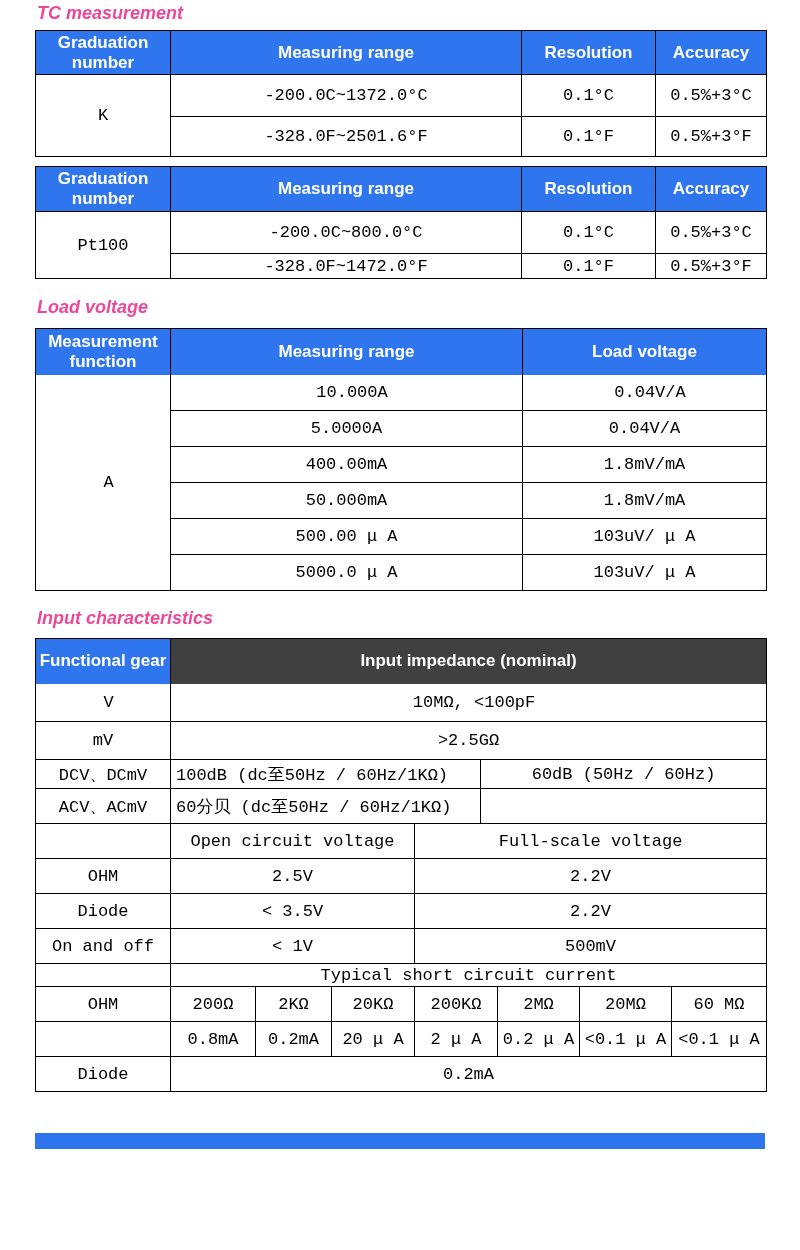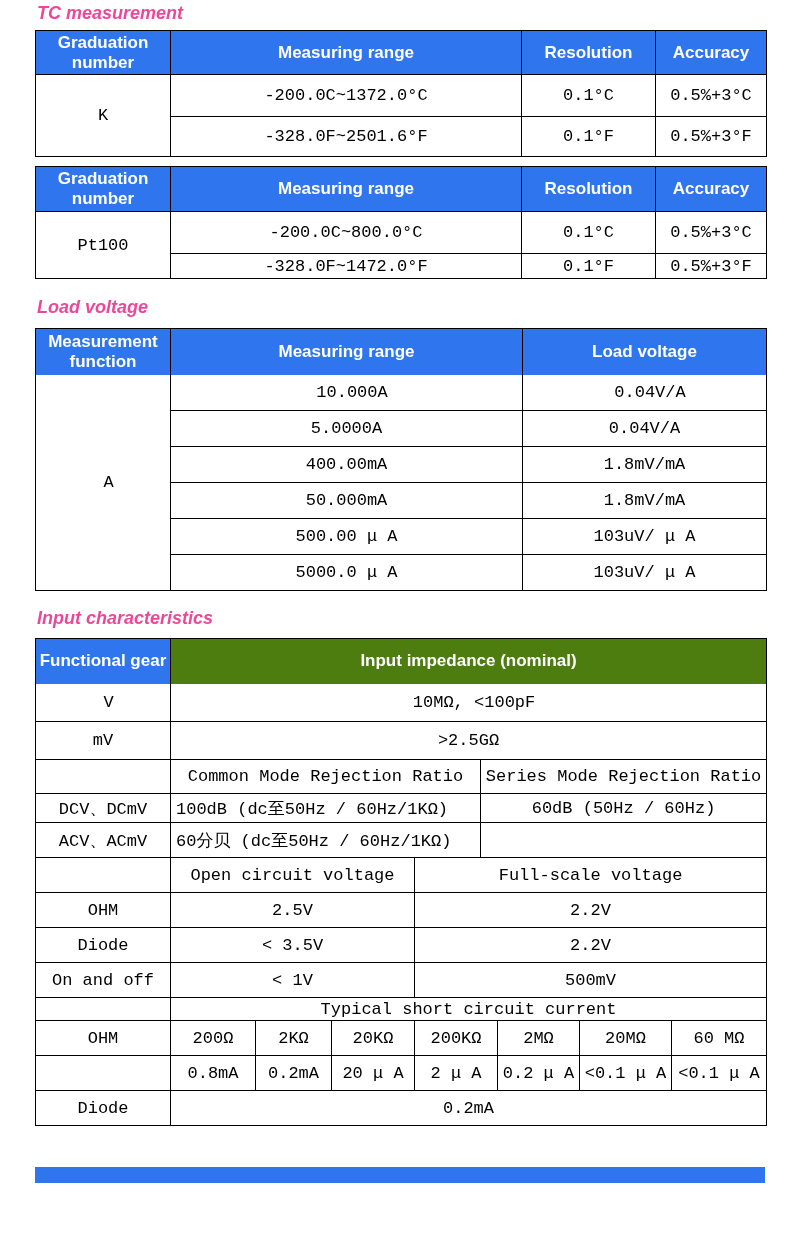--- a/index.html
+++ b/index.html
@@ -145,34 +145,29 @@
         <col style="width:83px">
       <col style="width:66px">
         <col style="width:17px">
         <col style="width:82px">
         <col style="width:92px">
         <col style="width:95px">
     </colgroup>
     <tbody>
         <tr class="hdr" style="height:45px">
       <td style="background-color: rgb(47, 118, 238);">Functional gear</td>
-      <td colspan="8" style="background-color: #4d7c0f; text-align: center;">Input impedance (nominal)</td>
+      <td colspan="8" style="background-color: #404040; text-align: center;">Input impedance (nominal)</td>
     </tr>
     <tr class="afterhdr" style="height:38px">
       <td>V</td>
       <td colspan="8">10MΩ, &lt;100pF</td>
     </tr>
     <tr style="height:38px">
       <td>mV</td>
       <td colspan="8">&gt;2.5GΩ</td>
-    </tr>
-    <tr style="height:34px">
-      <td></td>
-      <td colspan="4">Common Mode Rejection Ratio</td>
-      <td colspan="4">Series Mode Rejection Ratio</td>
     </tr>
     <tr style="height:29px">
       <td>DCV、DCmV</td>
       <td colspan="4" class="left">100dB (dc至50Hz / 60Hz/1KΩ)</td>
       <td colspan="4">60dB (50Hz / 60Hz)</td>
     </tr>
     <tr style="height:35px">
       <td>ACV、ACmV</td>
       <td colspan="4" class="left">60分贝 (dc至50Hz / 60Hz/1KΩ)</td>
       <td colspan="4"></td>

